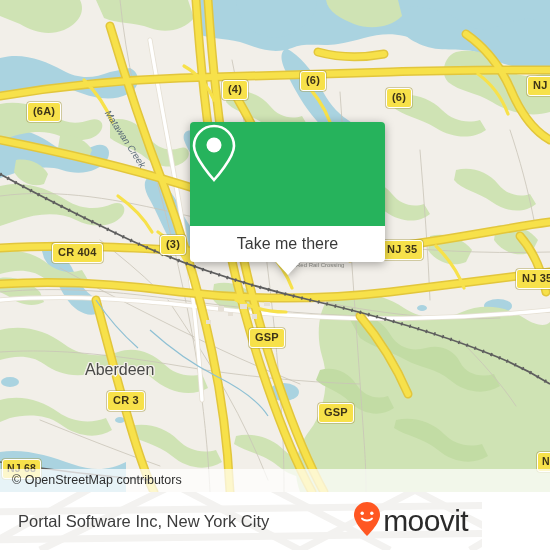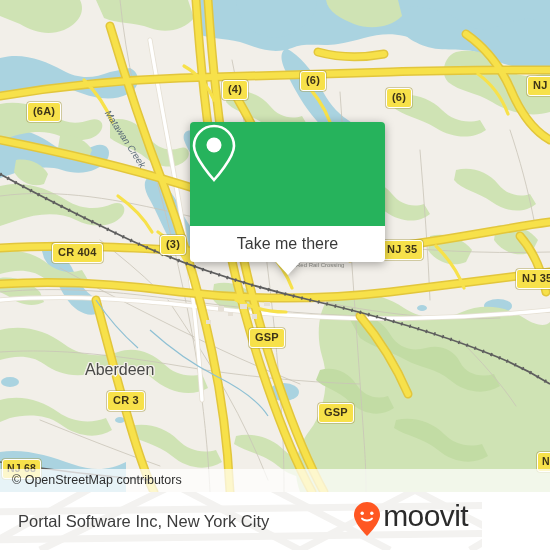--- a/index.html
+++ b/index.html
@@ -103,21 +103,21 @@
     background:#ffffff;
     overflow:hidden;
   }
   #bottombar .wm{position:absolute;left:0;top:0;opacity:1;}
   #caption{
     position:absolute;left:18px;top:50%;transform:translateY(-50%);
     color:#3c3c3c;font-size:16.5px;white-space:nowrap;
   }
   #logo{
     position:absolute;right:14px;top:50%;transform:translateY(-50%);
-    display:flex;gap:2px;
+    display:flex;align-items:center;gap:2px;
   }
   #logo .wordmark{
     color:#2b2b2b;font-size:30px;line-height:1;letter-spacing:-.6px;
     font-weight:400;
   }
 </style>
 </head>
 <body>
 
 <div id="app">

